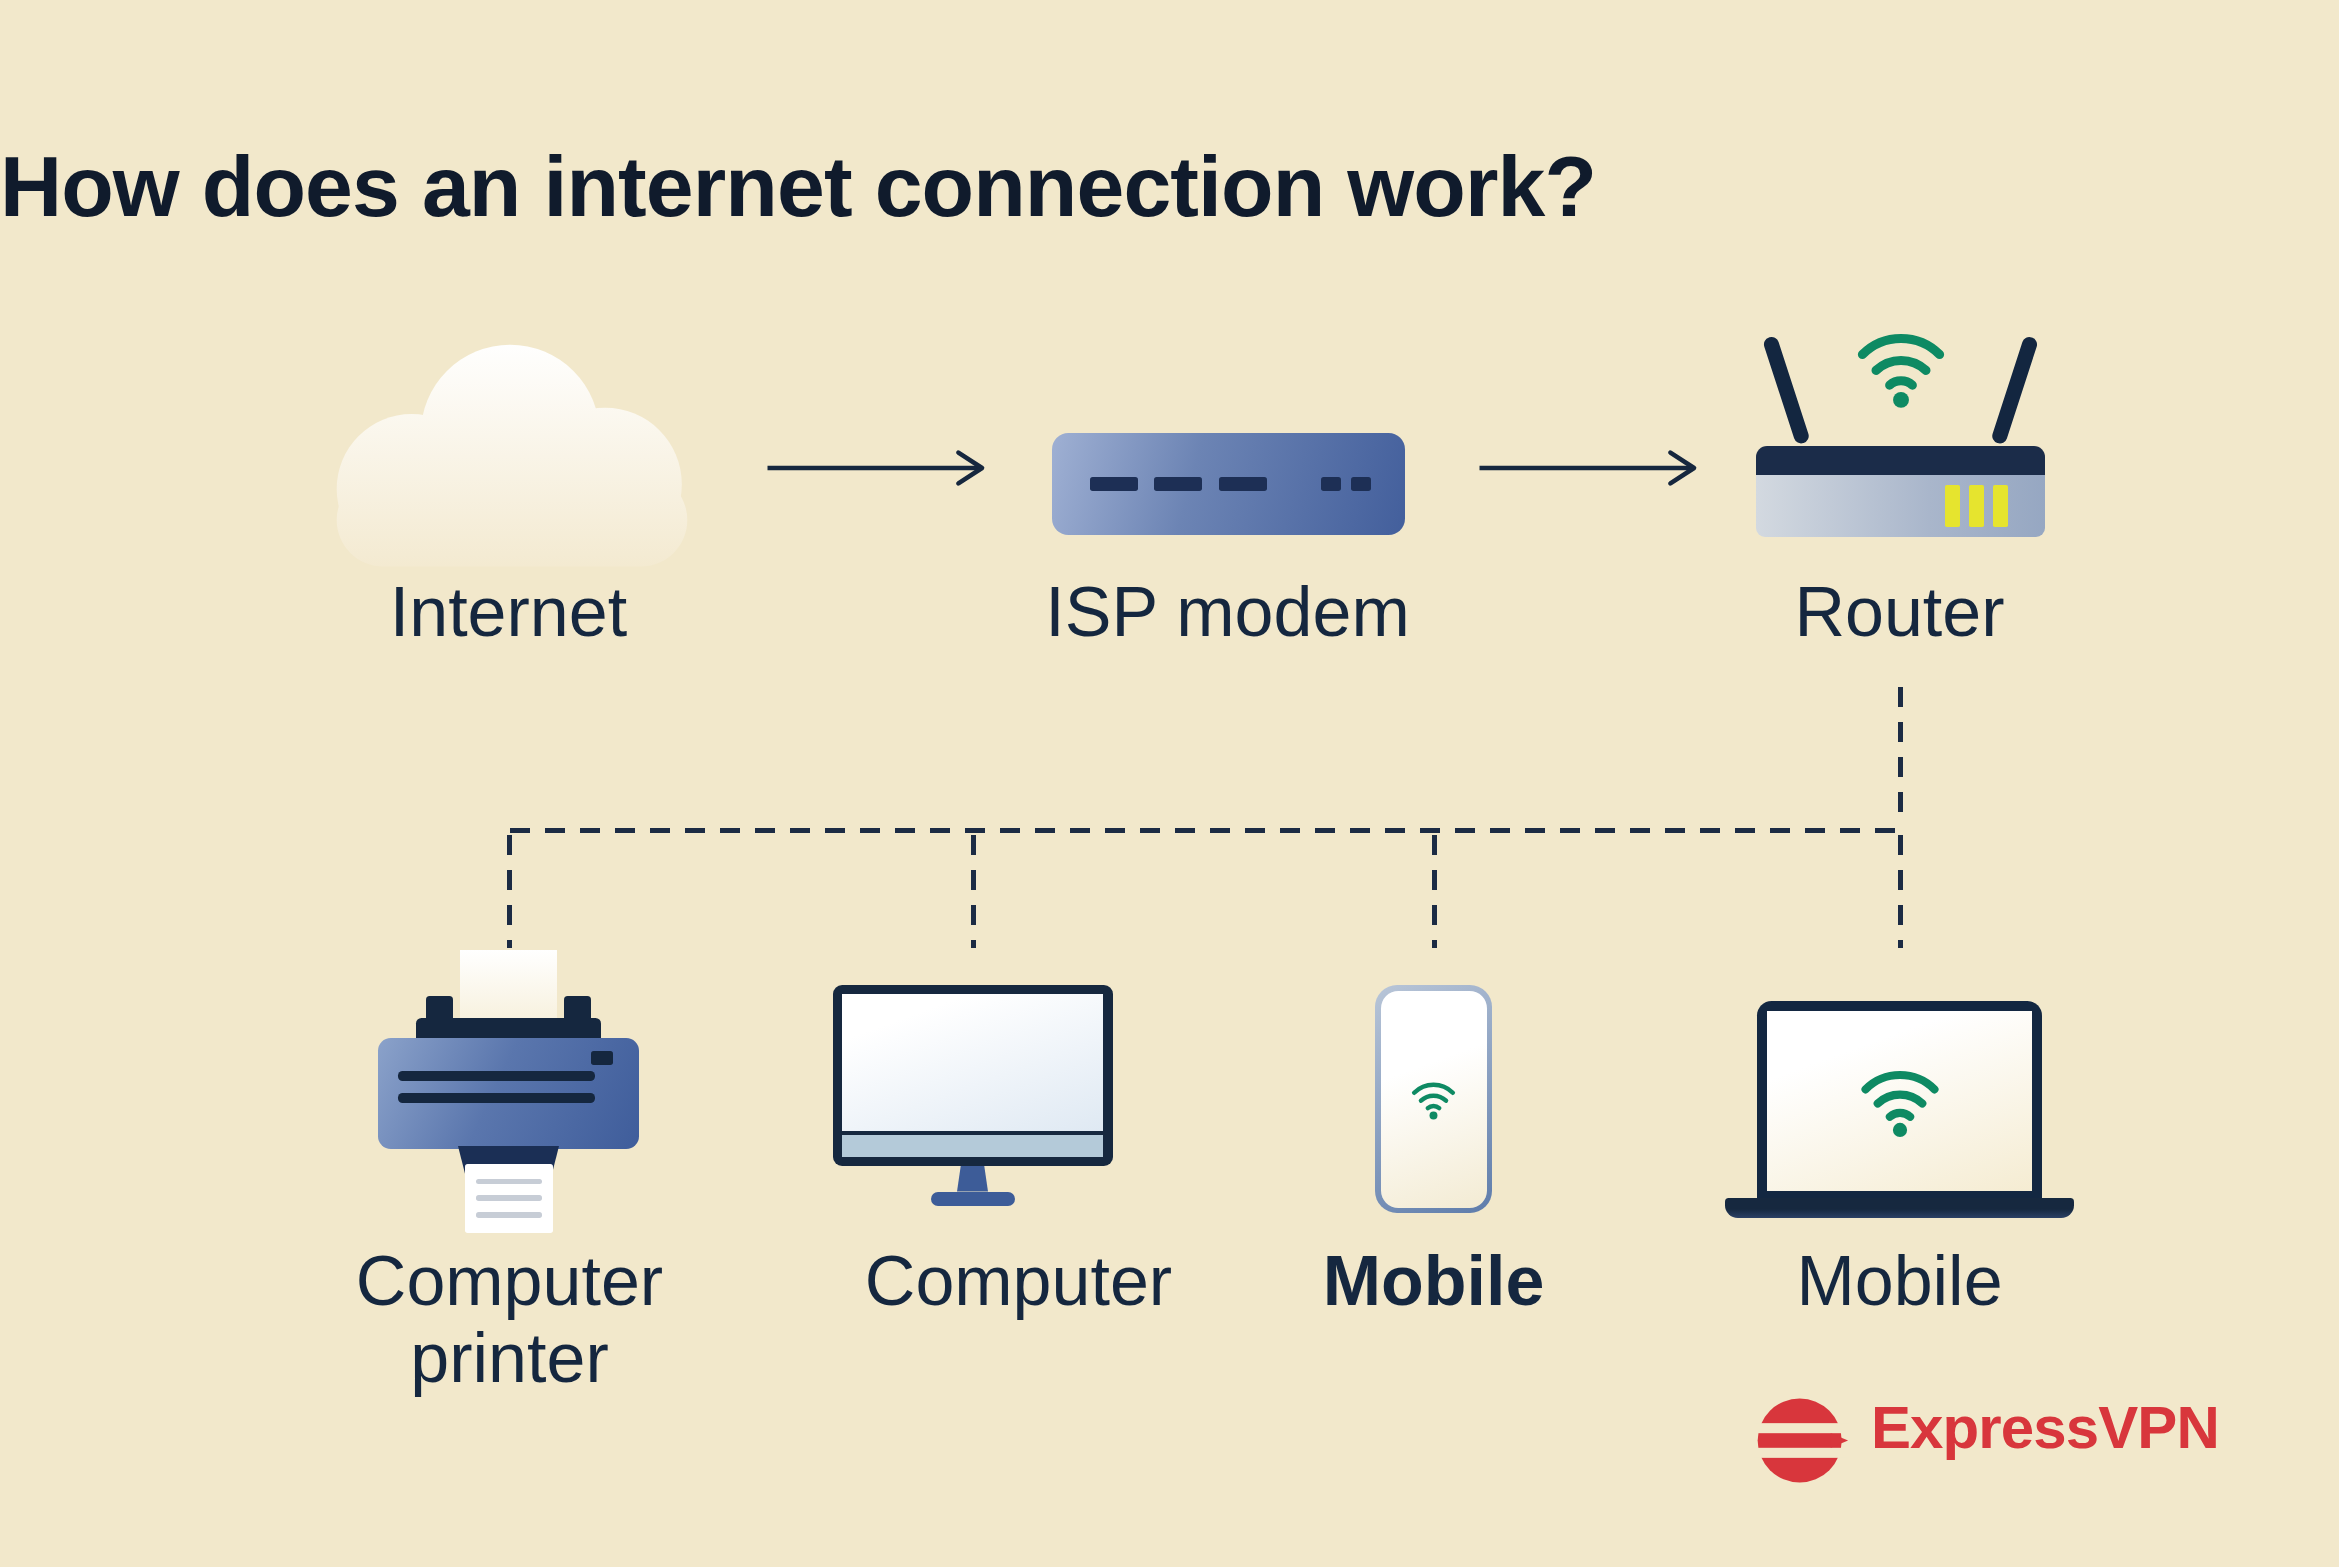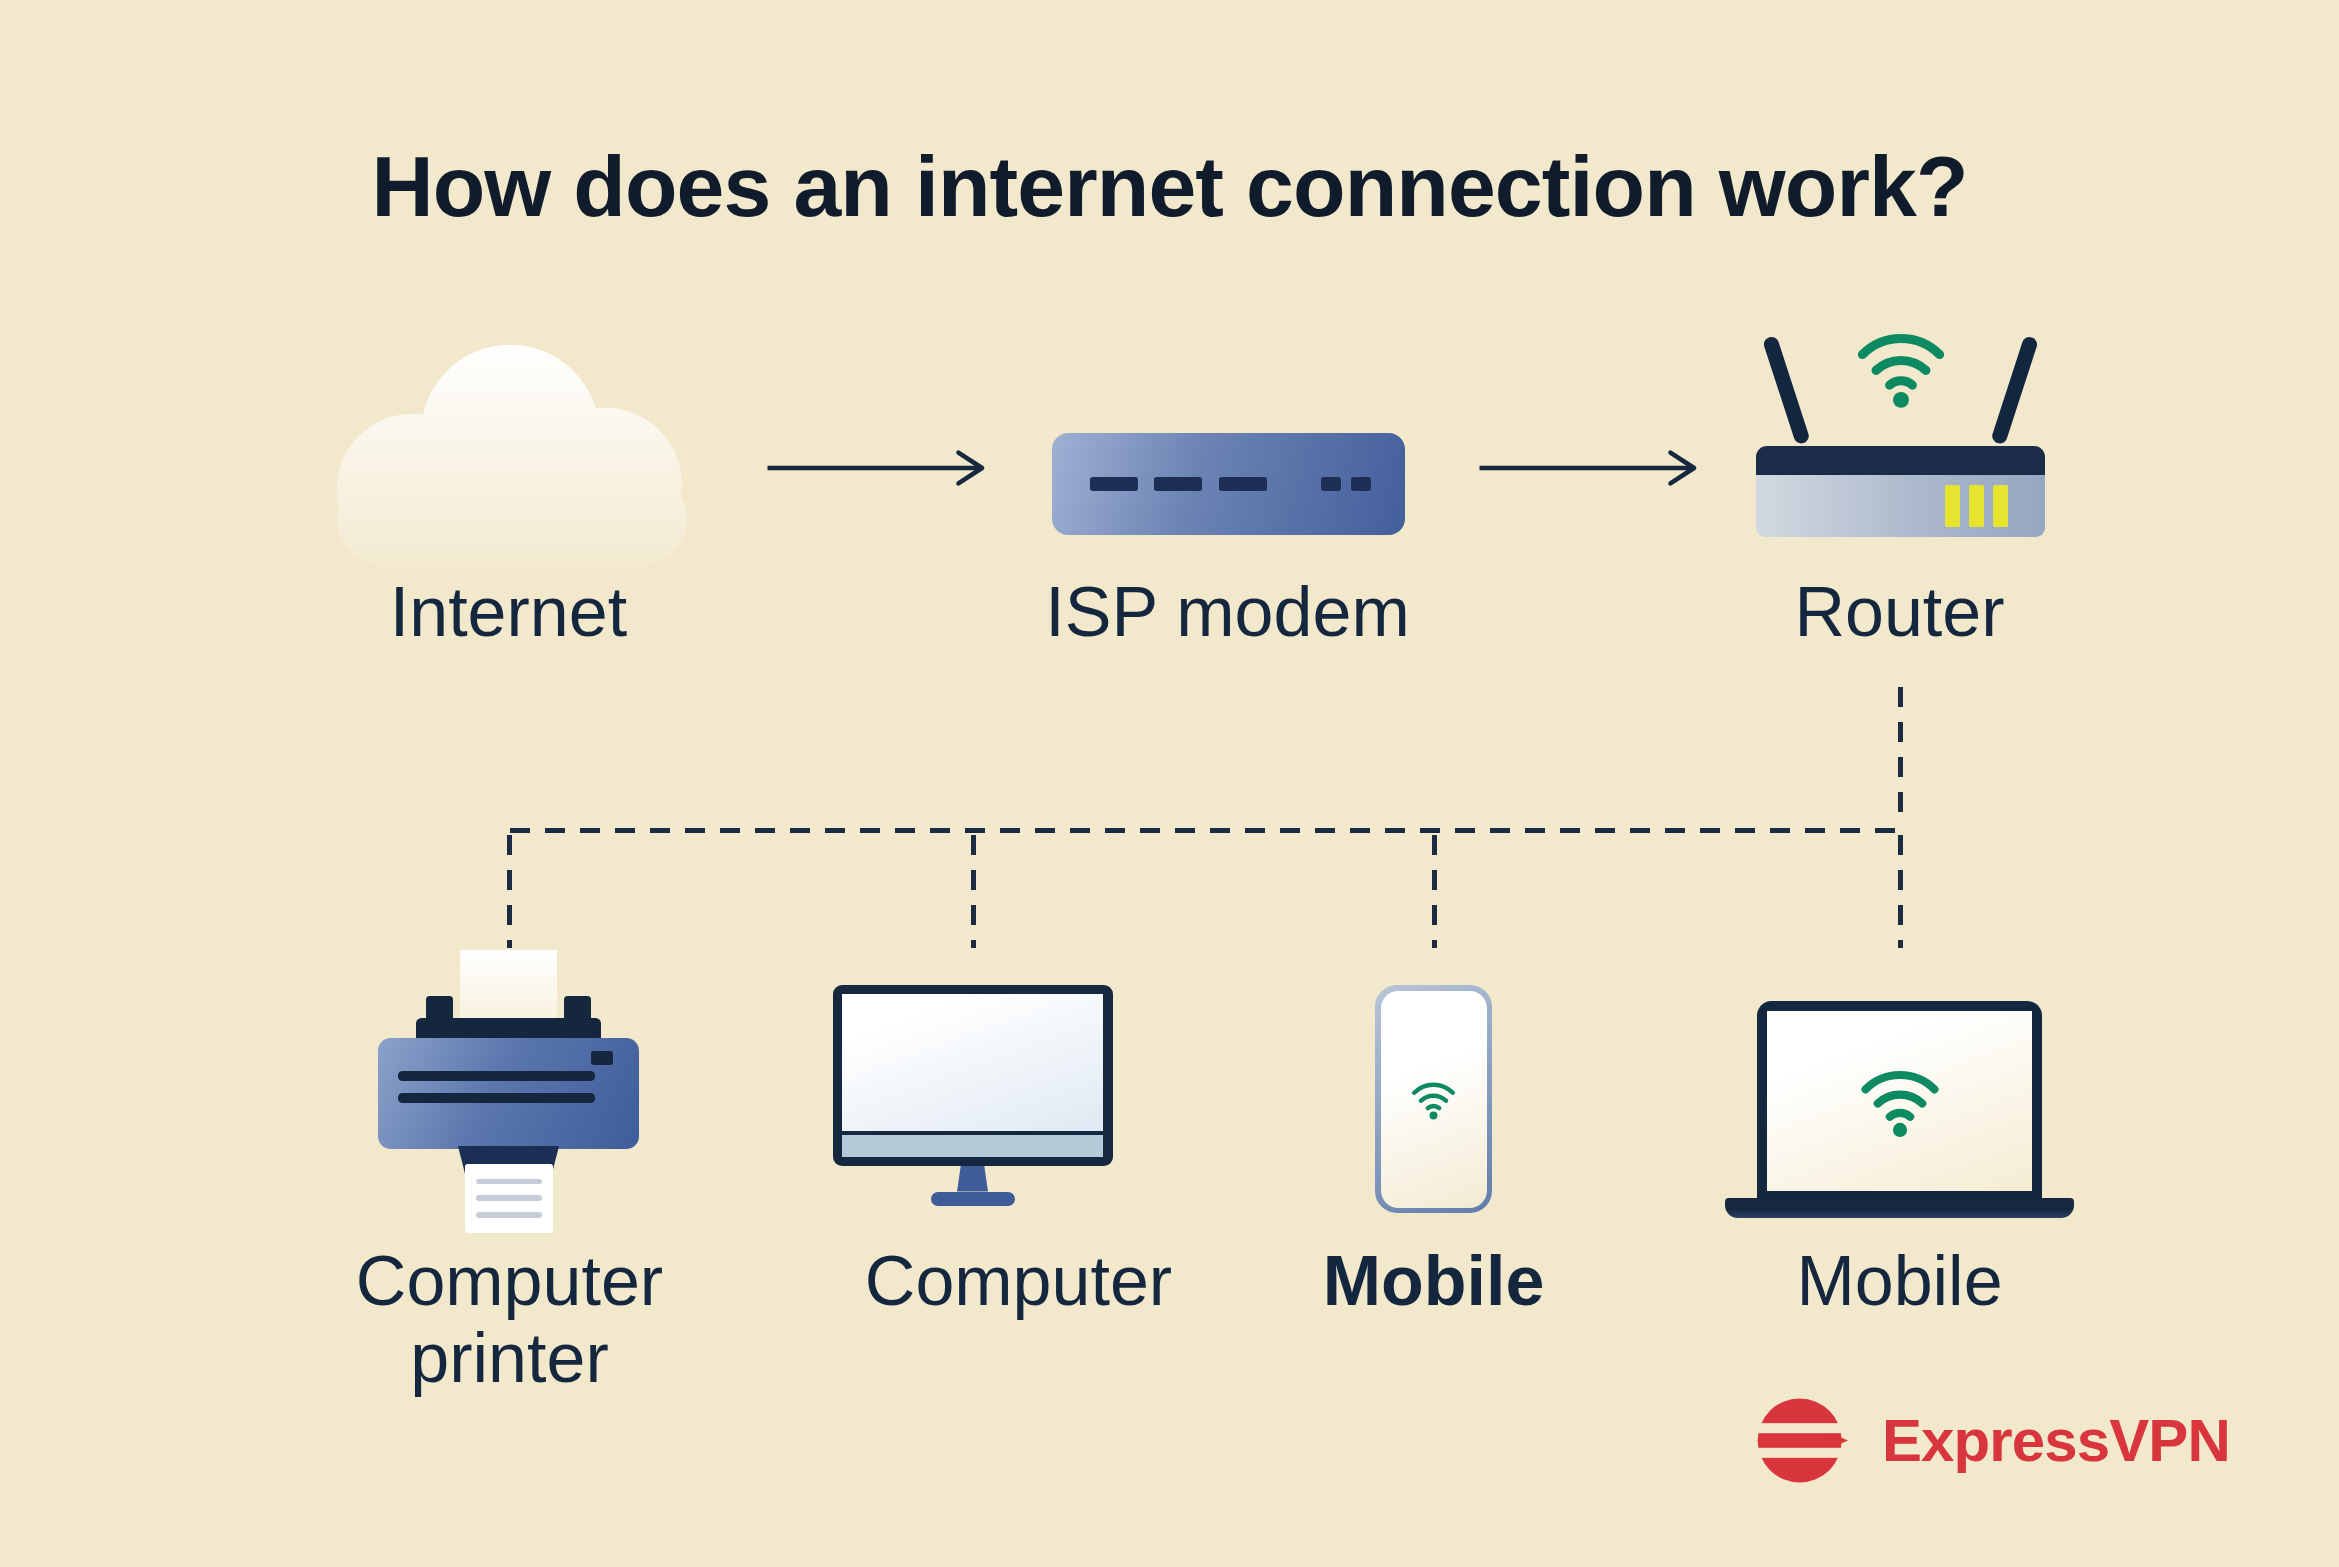--- a/index.html
+++ b/index.html
@@ -5,21 +5,21 @@
   * { box-sizing: border-box; margin: 0; padding: 0; }
   html,body { background:#f2e8cb; }
   body { font-family:"Liberation Sans", sans-serif; }
   .canvas {
     position:relative; width:2339px; height:1567px;
     background:#f2e8cb; overflow:hidden; color:#15273f;
   }
   .abs { position:absolute; }
   .title {
     position:absolute; top:137px; left:0; width:100%;
-    text-align:center; font-size:86px; font-weight:700;
+    font-size:86px; font-weight:700;
     letter-spacing:-0.9px; color:#101b2c;
   }
   .node-label {
     position:absolute; text-align:center; font-size:70px;
     font-weight:400; color:#15273f; line-height:1.1;
   }
   
   .dash-h { position:absolute; height:4.6px;
     background:repeating-linear-gradient(90deg,#1c2b44 0 20px,transparent 20px 35px); }
   .dash-v { position:absolute; width:4.6px;
@@ -87,21 +87,21 @@
   .laptop { position:absolute; left:1725px; top:1001px; width:349px; height:217px; }
   .l-screen { position:absolute; left:32px; top:0; width:285px; height:197px; background:#132741;
     border-radius:14.6px 14.6px 0 0; }
   .l-inner { position:absolute; left:10px; top:10px; right:10px; bottom:7.3px;
     background:linear-gradient(160deg,#ffffff 25%,#f5ecd2 100%);
     display:flex; align-items:center; justify-content:center; }
   .l-base { position:absolute; left:0; bottom:0; width:349px; height:20px;
     background:linear-gradient(180deg,#16283f 55%,#2c4166 100%); border-radius:3.7px 3.7px 12.8px 12.8px; }
 
   
-  .brand { position:absolute; left:1754px; top:1393px; display:flex; align-items:center;gap:11px; }
+  .brand { position:absolute; left:1754px; top:1393px; display:flex; align-items:flex-start; }
   .brand-name { font-size:60px; font-weight:700; color:#d8363c; letter-spacing:-0.9px; margin-left:22px; }
 </style>
 </head>
 <body>
 
 <div class="canvas">
 
   <div class="title">How does an internet connection work?</div>
 
   <svg class="abs" style="left:302px; top:338px;" width="420" height="238" viewBox="0 0 460 260">

